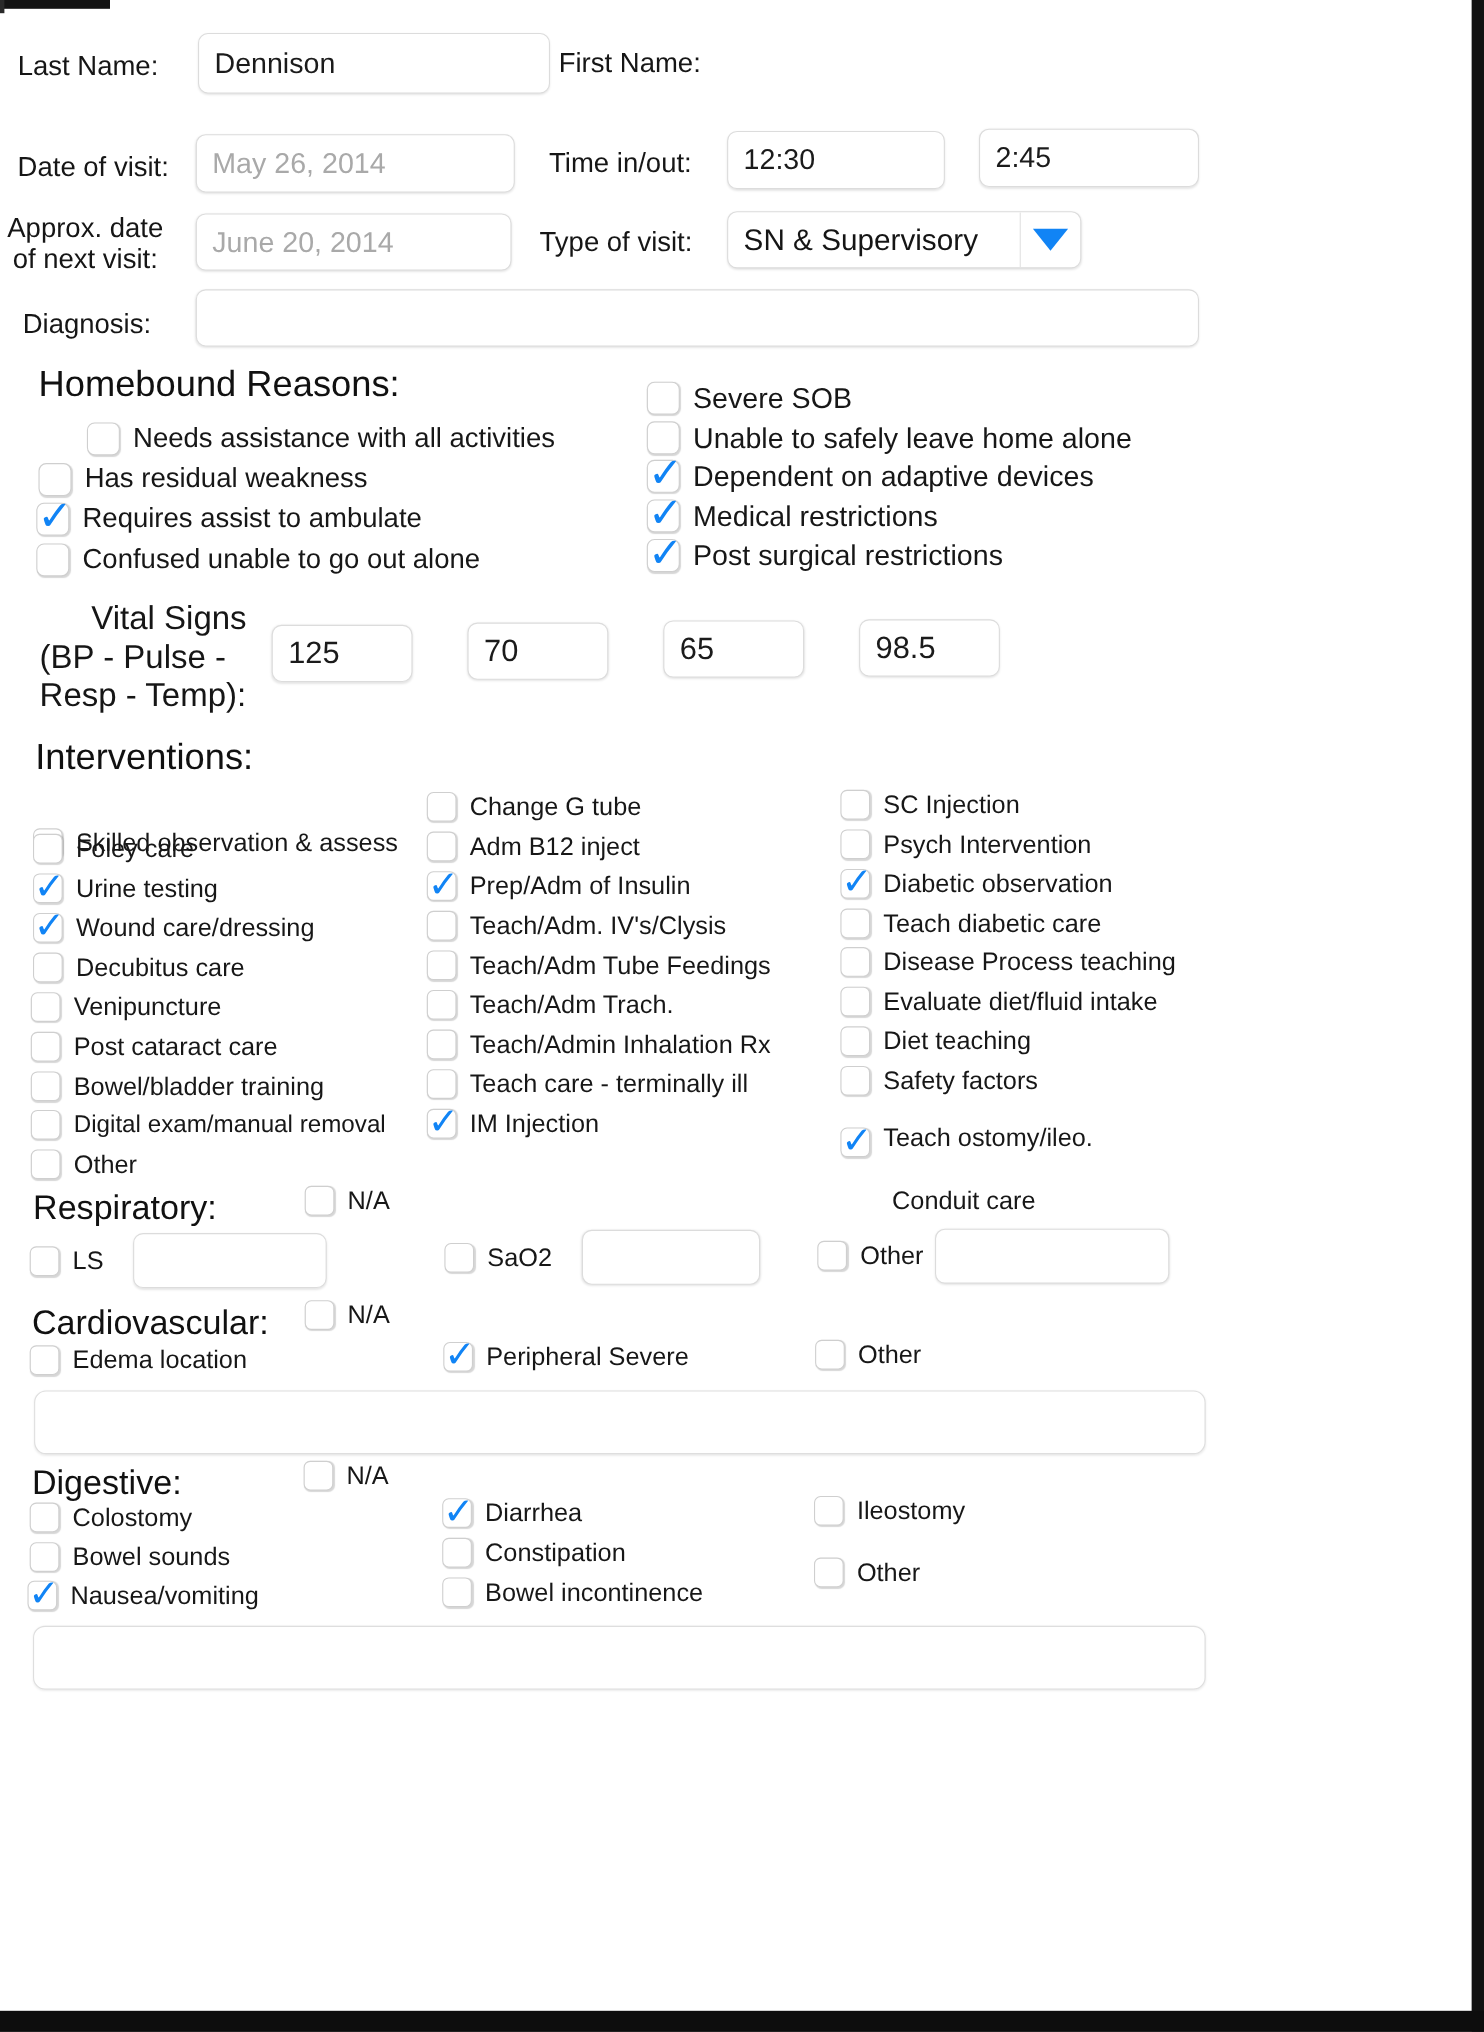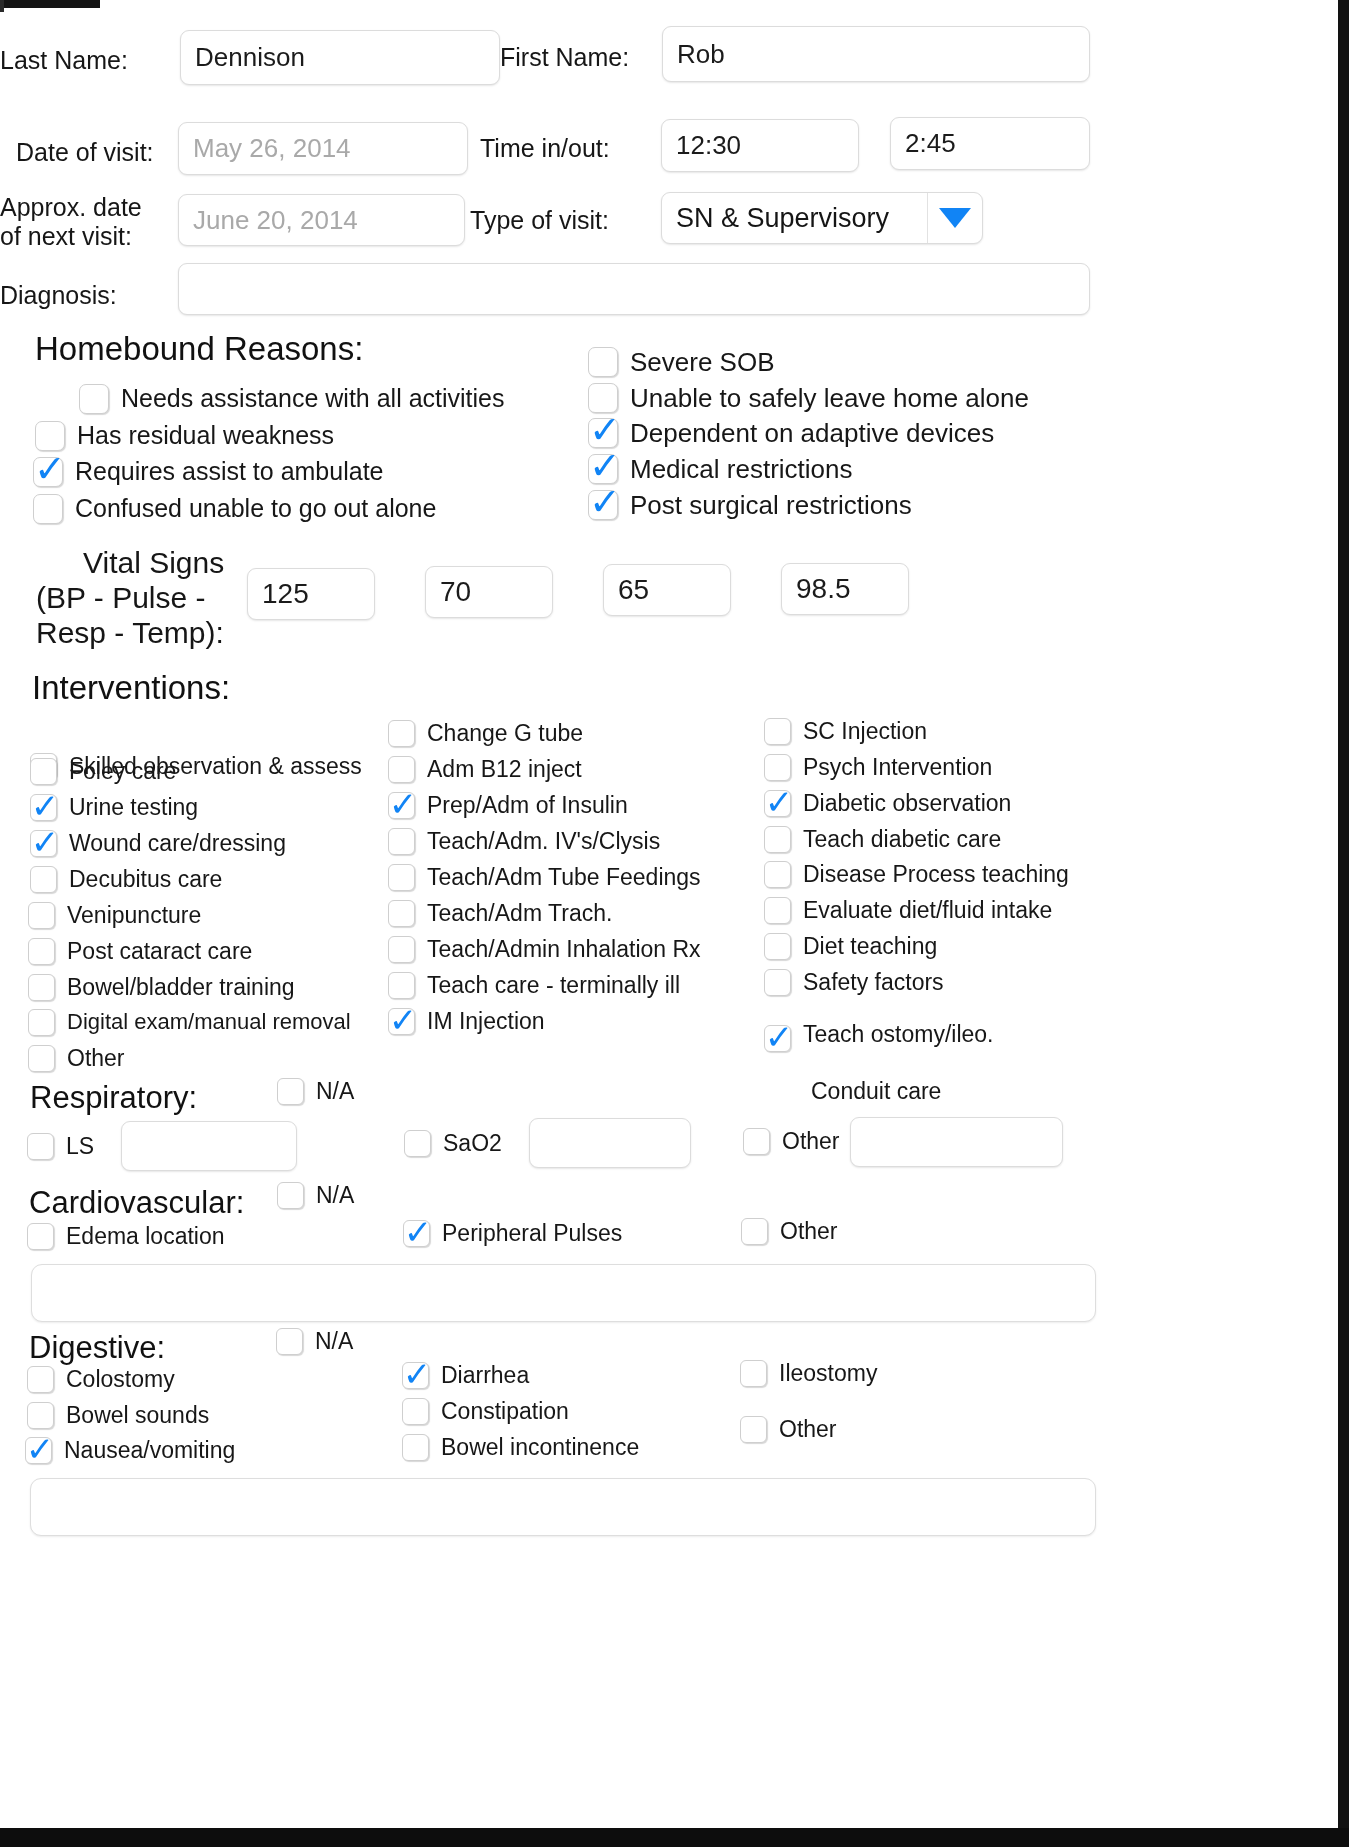--- a/index.html
+++ b/index.html
@@ -22,21 +22,21 @@
   .edge-bottom { position:absolute; left:0; top:1828px; width:1349px; height:19px; background:#0d0d0d; }
 
   .abs { position:absolute; }
 
   .lbl {
     color:#161616;
     font-size:25px;
     line-height:1.15;
     white-space:nowrap;
   }
-  .lbl-r { text-align:left; }
+  .lbl-r { text-align:center; }
 
   .field {
     background:#fff;
     border:1px solid #dcdcdc;
     border-radius:9px;
     box-shadow:0 1px 2px rgba(0,0,0,0.10);
     font-size:26px;
     color:#1b1b1b;
     display:flex;
     align-items:center;
@@ -129,21 +129,20 @@
 
 <div id="page">
 
   <div class="edge-top-left"></div>
   <div class="edge-left"></div>
 
   <div class="abs lbl lbl-r" style="left:0px;top:46px;width:160px;">Last Name:</div>
   <div class="abs field" style="left:180px;top:30px;width:320px;height:55px;">Dennison</div>
 
   <div class="abs lbl lbl-r" style="left:500px;top:43px;width:145px;">First Name:</div>
-  <div class="abs field" style="left:662px;top:26px;width:428px;height:56px;">Rob</div>
 
   <div class="abs lbl" style="left:16px;top:138px;">Date of visit:</div>
   <div class="abs field ph" style="left:178px;top:122px;width:290px;height:53px;">May 26, 2014</div>
 
   <div class="abs lbl lbl-r" style="left:480px;top:134px;width:168px;">Time in/out:</div>
   <div class="abs field" style="left:661px;top:119px;width:198px;height:53px;">12:30</div>
   <div class="abs field" style="left:890px;top:117px;width:200px;height:53px;">2:45</div>
 
   <div class="abs lbl lbl-r" style="left:0px;top:193px;width:155px;">Approx. date</div>
   <div class="abs lbl lbl-r" style="left:0px;top:222px;width:155px;">of next visit:</div>
@@ -380,21 +379,21 @@
   </div>
 
   <div class="abs cbrow" style="left:27px;top:1223px;">
     <span class="cb sm"></span>
     <span class="cbtxt sm">Edema location</span>
   </div>
   <div class="abs cbrow" style="left:403px;top:1220px;">
     <span class="cb sm">
         <span class="tick">✓</span>
       </span>
-    <span class="cbtxt sm">Peripheral Pulses</span>
+    <span class="cbtxt sm">Peripheral Severe</span>
   </div>
   <div class="abs cbrow" style="left:741px;top:1218px;">
     <span class="cb sm"></span>
     <span class="cbtxt sm">Other</span>
   </div>
 
   <div class="abs notebox" style="left:31px;top:1264px;width:1065px;height:58px;"></div>
 
   <div class="abs sect-title sm" style="left:29px;top:1330px;">Digestive:</div>
   <div class="abs cbrow" style="left:276px;top:1328px;">

